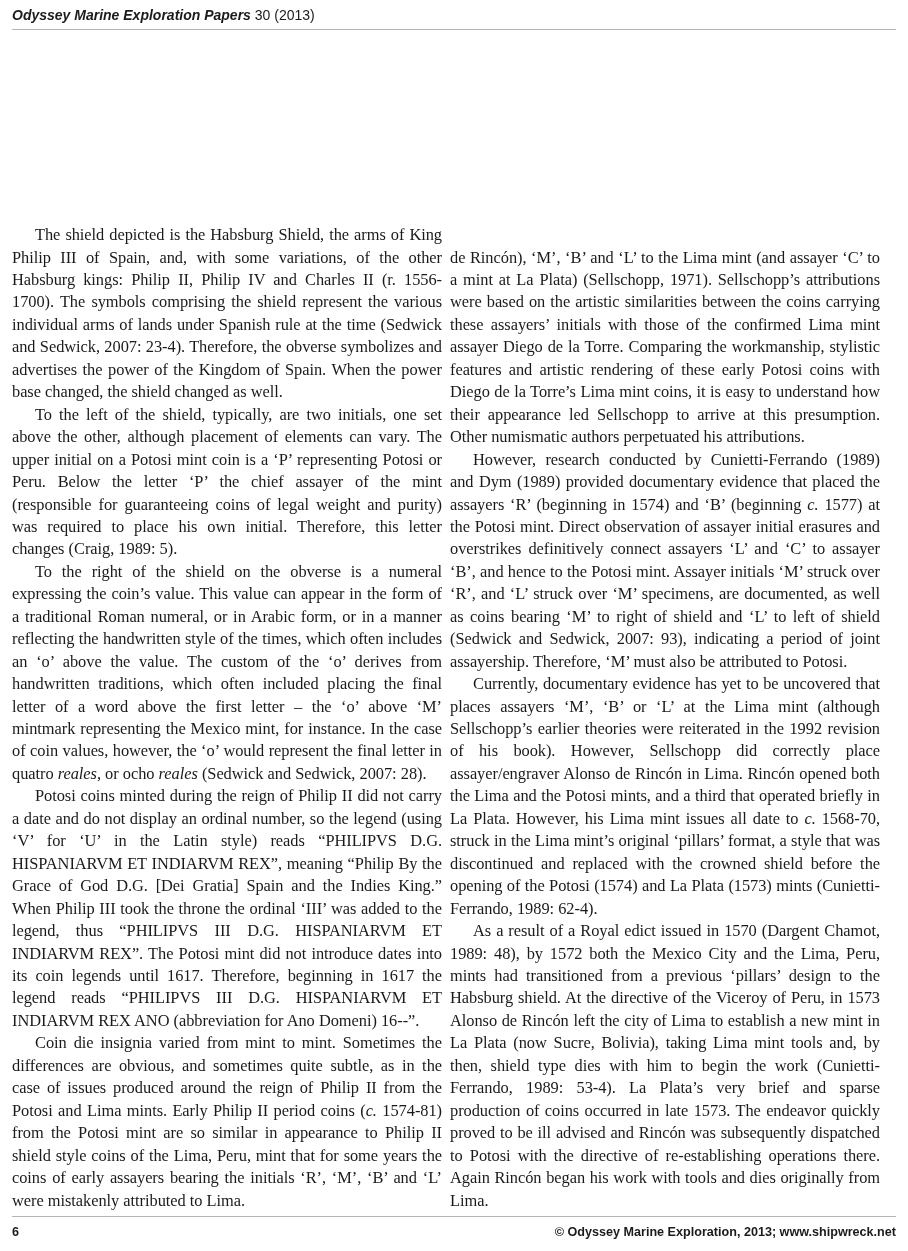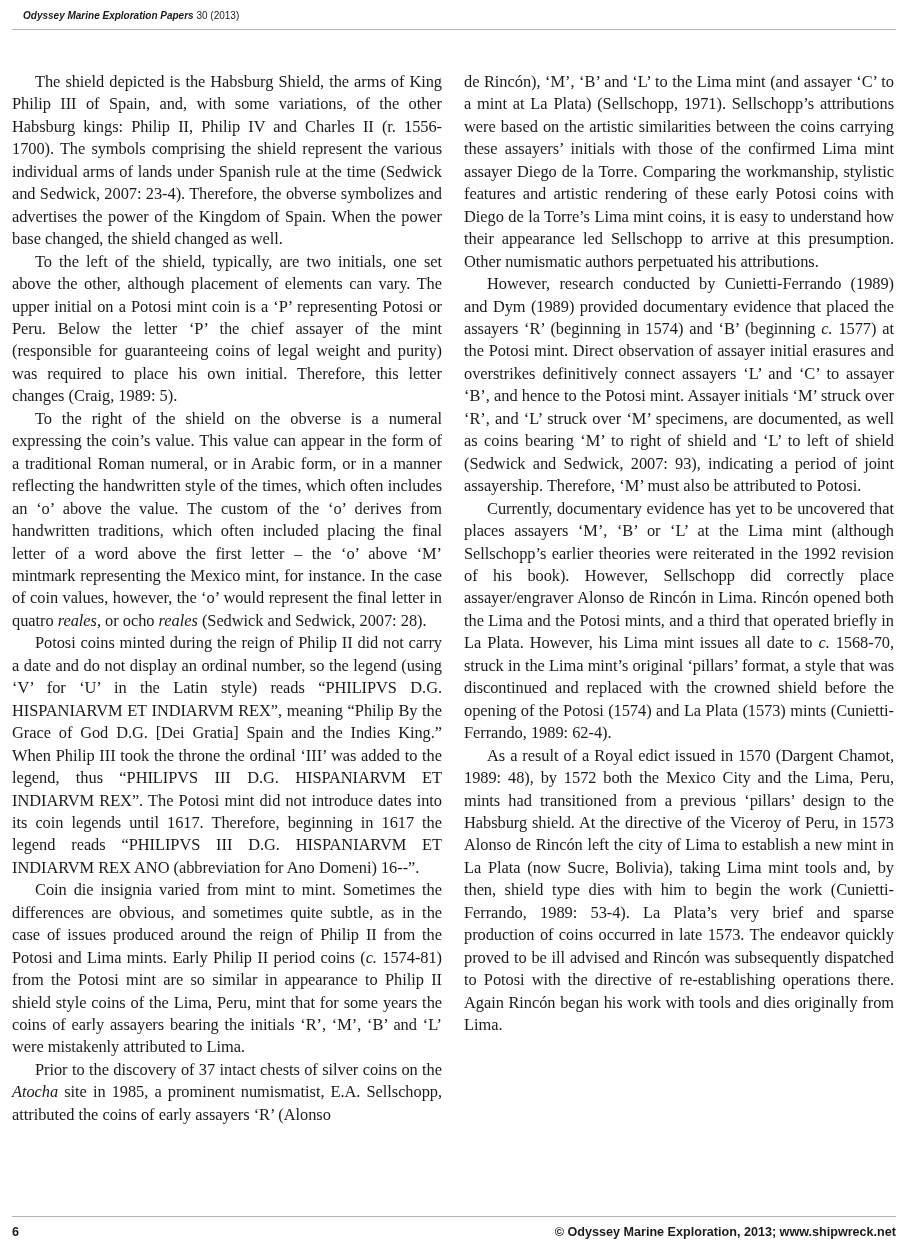--- a/index.html
+++ b/index.html
@@ -18,25 +18,24 @@
     color: #1a1a1a;
   }
 
   
   .running-head {
     position: absolute;
     left: 12px;
     top: 8px;
     width: 884px;
     font-family: "Liberation Sans", "DejaVu Sans", sans-serif;
-    font-size: 10px;
+    font-size: 14px;
     line-height: 15px;
     color: #1b1b1b;
     white-space: nowrap;
-    margin-left: 11px;
   }
   .running-head .journal {
     font-style: italic;
     font-weight: bold;
   }
   .running-head .issue {
     font-style: normal;
     font-weight: normal;
   }
   .rule-top {
@@ -45,25 +44,26 @@
     top: 29px;
     width: 884px;
     height: 1px;
     background: #b4b4b4;
   }
 
   
   .columns {
     position: absolute;
     left: 12px;
-    top: 71px;
+    top: 60px;
     width: 882px;
     height: 1152px;
     display: flex;
-    gap: 22px;
+    gap: 8px;
+    align-items: flex-end;
   }
   .col {
     width: 430px;
     flex: 0 0 430px;
   }
   p.para {
     margin: 0;
     text-align: justify;
     text-indent: 23px;
     font-size: 16.4px;
@@ -120,21 +120,20 @@
       <p class="para first">The shield depicted is the Habsburg Shield, the arms of King Philip III of Spain, and, with some variations, of the other Habsburg kings: Philip II, Philip IV and Charles II (r. 1556-1700). The symbols comprising the shield represent the various individual arms of lands under Spanish rule at the time (Sedwick and Sedwick, 2007: 23-4). Therefore, the obverse symbolizes and advertises the power of the Kingdom of Spain. When the power base changed, the shield changed as well.</p>
 
       <p class="para">To the left of the shield, typically, are two initials, one set above the other, although placement of elements can vary. The upper initial on a Potosi mint coin is a ‘P’ representing Potosi or Peru. Below the letter ‘P’ the chief assayer of the mint (responsible for guaranteeing coins of legal weight and purity) was required to place his own initial. Therefore, this letter changes (Craig, 1989: 5).</p>
 
       <p class="para"><span>To the right of the shield on the obverse is a numeral expressing the coin’s value. This value can appear in the form of a traditional Roman numeral, or in Arabic form, or in a manner reflecting the handwritten style of the times, which often includes an ‘o’ above the value. The custom of the ‘o’ derives from handwritten traditions, which often included placing the final letter of a word above the first letter – the ‘o’ above ‘M’ mintmark representing the Mexico mint, for instance. In the case of coin values, however, the ‘o’ would represent the final letter in quatro </span><span class="it">reales</span><span>, or ocho </span><span class="it">reales</span><span> (Sedwick and Sedwick, 2007: 28).</span></p>
 
       <p class="para">Potosi coins minted during the reign of Philip II did not carry a date and do not display an ordinal number, so the legend (using ‘V’ for ‘U’ in the Latin style) reads “PHILIPVS D.G. HISPANIARVM ET INDIARVM REX”, meaning “Philip By the Grace of God D.G. [Dei Gratia] Spain and the Indies King.” When Philip III took the throne the ordinal ‘III’ was added to the legend, thus “PHILIPVS III D.G. HISPANIARVM ET INDIARVM REX”. The Potosi mint did not introduce dates into its coin legends until 1617. Therefore, beginning in 1617 the legend reads “PHILIPVS III D.G. HISPANIARVM ET INDIARVM REX ANO (abbreviation for Ano Domeni) 16--”.</p>
 
       <p class="para"><span>Coin die insignia varied from mint to mint. Sometimes the differences are obvious, and sometimes quite subtle, as in the case of issues produced around the reign of Philip II from the Potosi and Lima mints. Early Philip II period coins (</span><span class="it">c.</span><span> 1574-81) from the Potosi mint are so similar in appearance to Philip II shield style coins of the Lima, Peru, mint that for some years the coins of early assayers bearing the initials ‘R’, ‘M’, ‘B’ and ‘L’ were mistakenly attributed to Lima.</span></p>
 
-      <p class="para"><span>Prior to the discovery of 37 intact chests of silver coins on the </span><span class="it">Atocha</span><span> site in 1985, a prominent numismatist, E.A. Sellschopp, attributed the coins of early assayers ‘R’ (Alonso</span></p>
 
     </div>
 
     <div class="col">
 
       <p class="para first" style="text-indent:0px;">de Rincón), ‘M’, ‘B’ and ‘L’ to the Lima mint (and assayer ‘C’ to a mint at La Plata) (Sellschopp, 1971). Sellschopp’s attributions were based on the artistic similarities between the coins carrying these assayers’ initials with those of the confirmed Lima mint assayer Diego de la Torre. Comparing the workmanship, stylistic features and artistic rendering of these early Potosi coins with Diego de la Torre’s Lima mint coins, it is easy to understand how their appearance led Sellschopp to arrive at this presumption. Other numismatic authors perpetuated his attributions.</p>
 
       <p class="para"><span>However, research conducted by Cunietti-Ferrando (1989) and Dym (1989) provided documentary evidence that placed the assayers ‘R’ (beginning in 1574) and ‘B’ (beginning </span><span class="it">c.</span><span> 1577) at the Potosi mint. Direct observation of assayer initial erasures and overstrikes definitively connect assayers ‘L’ and ‘C’ to assayer ‘B’, and hence to the Potosi mint. Assayer initials ‘M’ struck over ‘R’, and ‘L’ struck over ‘M’ specimens, are documented, as well as coins bearing ‘M’ to right of shield and ‘L’ to left of shield (Sedwick and Sedwick, 2007: 93), indicating a period of joint assayership. Therefore, ‘M’ must also be attributed to Potosi.</span></p>
 
       <p class="para"><span>Currently, documentary evidence has yet to be uncovered that places assayers ‘M’, ‘B’ or ‘L’ at the Lima mint (although Sellschopp’s earlier theories were reiterated in the 1992 revision of his book). However, Sellschopp did correctly place assayer/engraver Alonso de Rincón in Lima. Rincón opened both the Lima and the Potosi mints, and a third that operated briefly in La Plata. However, his Lima mint issues all date to </span><span class="it">c.</span><span> 1568-70, struck in the Lima mint’s original ‘pillars’ format, a style that was discontinued and replaced with the crowned shield before the opening of the Potosi (1574) and La Plata (1573) mints (Cunietti-Ferrando, 1989: 62-4).</span></p>

